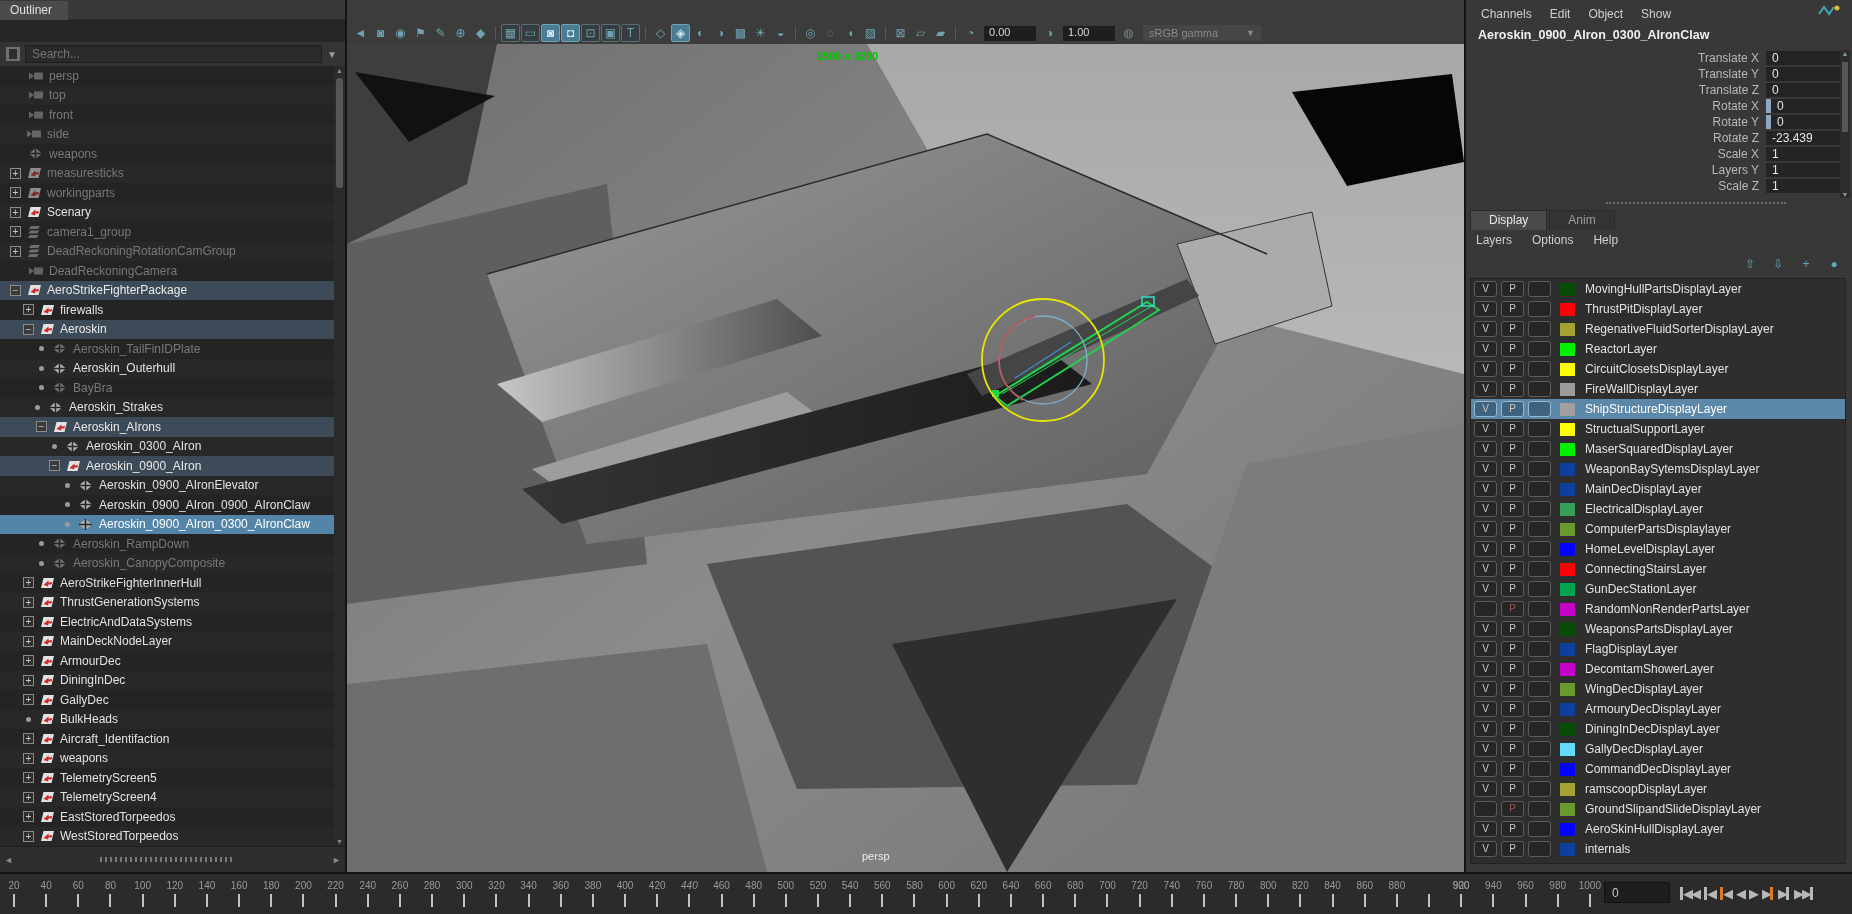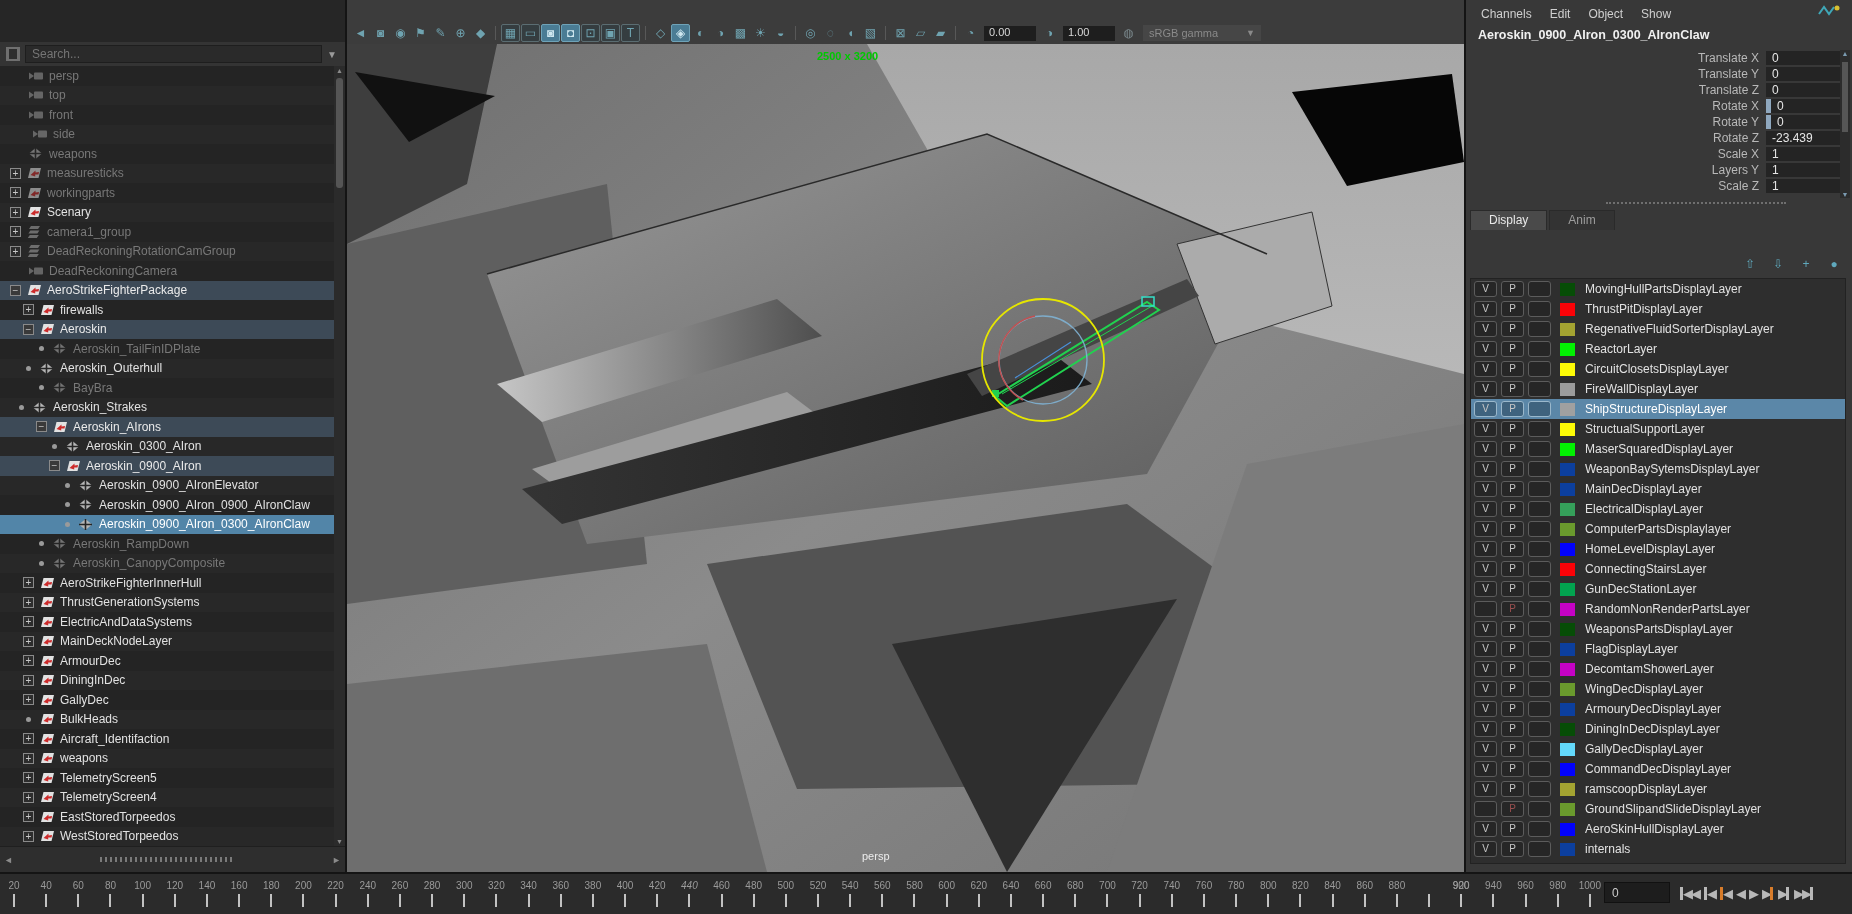--- a/index.html
+++ b/index.html
@@ -100,20 +100,23 @@
     color:#cccccc; font-size:12px; padding:0 7px; font-family:"Liberation Sans",sans-serif; }
   #playback { left:1678px; top:4px; width:174px; height:30px; display:flex; align-items:center; gap:1px; }
   .pb-btn { display:flex; align-items:center; color:#b8b8b8; font-size:13px; padding:2px 2px; letter-spacing:-2px; }
   .pb-bar { width:3px; height:13px; background:#b8b8b8; display:inline-block; }
   .pb-bar.key { background:#d87c2a; }
 </style>
 </head>
 <body>
 
 <div class="abs" id="outliner">
+  <div class="abs ol-titlebar">
+    <span class="ol-tab">Outliner</span>
+  </div>
   <div class="abs ol-search">
     <span class="srch-ico"></span>
     <input placeholder="Search..." style="">
     <span class="ol-dd">▼</span>
   </div>
   <div class="abs" id="ol-tree">
       <div class="ol-row odd dim" style="padding-left: 10px;">
         <span class="exp-none"></span>
         <span class="ol-ico">
           <svg width="15" height="10" viewBox="0 0 15 10">
@@ -136,21 +139,21 @@
       <div class="ol-row odd dim" style="padding-left: 10px;">
         <span class="exp-none"></span>
         <span class="ol-ico">
           <svg width="15" height="10" viewBox="0 0 15 10">
             <rect x="5" y="1.5" width="9" height="7" rx="1" fill="#9a9a9a"></rect>
             <path d="M5 5 L0 1.5 V8.5 Z" fill="#9a9a9a"></path>
           </svg>
         </span>
         <span>front</span>
       </div>
-      <div class="ol-row even dim" style="padding-left: 14px;">
+      <div class="ol-row even dim" style="padding-left: 8px;">
         <span class="exp-none"></span>
         <span class="ol-ico">
           <svg width="15" height="10" viewBox="0 0 15 10">
             <rect x="5" y="1.5" width="9" height="7" rx="1" fill="#9a9a9a"></rect>
             <path d="M5 5 L0 1.5 V8.5 Z" fill="#9a9a9a"></path>
           </svg>
         </span>
         <span>side</span>
       </div>
       <div class="ol-row odd dim" style="padding-left: 10px;">
@@ -262,41 +265,41 @@
       <div class="ol-row odd dim" style="padding-left: 36px;">
         <span class="exp-dot"></span>
         <span class="ol-ico">
           <svg width="13" height="11" viewBox="0 0 13 11">
             <path d="M6.5 0 L13 5.5 L6.5 11 L0 5.5 Z" fill="#b5b5b5"></path>
             <path d="M6.5 0 V11 M0 5.5 H13" stroke="#262626" stroke-width="1.6"></path>
           </svg>
         </span>
         <span>Aeroskin_TailFinIDPlate</span>
       </div>
-      <div class="ol-row even" style="padding-left: 23px;">
+      <div class="ol-row even" style="padding-left: 36px;">
         <span class="exp-dot"></span>
         <span class="ol-ico">
           <svg width="13" height="11" viewBox="0 0 13 11">
             <path d="M6.5 0 L13 5.5 L6.5 11 L0 5.5 Z" fill="#b5b5b5"></path>
             <path d="M6.5 0 V11 M0 5.5 H13" stroke="#262626" stroke-width="1.6"></path>
           </svg>
         </span>
         <span>Aeroskin_Outerhull</span>
       </div>
       <div class="ol-row odd dim" style="padding-left: 36px;">
         <span class="exp-dot"></span>
         <span class="ol-ico">
           <svg width="13" height="11" viewBox="0 0 13 11">
             <path d="M6.5 0 L13 5.5 L6.5 11 L0 5.5 Z" fill="#b5b5b5"></path>
             <path d="M6.5 0 V11 M0 5.5 H13" stroke="#262626" stroke-width="1.6"></path>
           </svg>
         </span>
         <span>BayBra</span>
       </div>
-      <div class="ol-row even" style="padding-left: 16px;">
+      <div class="ol-row even" style="padding-left: 32px;">
         <span class="exp-dot"></span>
         <span class="ol-ico">
           <svg width="13" height="11" viewBox="0 0 13 11">
             <path d="M6.5 0 L13 5.5 L6.5 11 L0 5.5 Z" fill="#b5b5b5"></path>
             <path d="M6.5 0 V11 M0 5.5 H13" stroke="#262626" stroke-width="1.6"></path>
           </svg>
         </span>
         <span>Aeroskin_Strakes</span>
       </div>
       <div class="ol-row odd hl-dark" style="padding-left: 36px;">
@@ -705,20 +708,21 @@
   <div class="abs cb-scroll">
     <span class="cb-sc-up" style="top:0">▲</span>
     <div class="cb-sc-handle"></div>
     <span class="cb-sc-dn" style="bottom:0">▼</span>
   </div>
   <div class="abs cb-dots"></div>
   <div class="abs le-tabs" id="le-tabs">
       <span class="le-tab active">Display</span>
       <span class="le-tab">Anim</span>
     </div>
+  <div class="abs le-menus" id="le-menus"><span class="menu-item">Layers</span><span class="menu-item">Options</span><span class="menu-item">Help</span></div>
   <div class="abs le-icons" id="le-icons">
       <span class="le-ic">⇧</span>
       <span class="le-ic">⇩</span>
       <span class="le-ic">+</span>
       <span class="le-ic">●</span>
     </div>
   <div class="abs" id="le-list">
       <div class="le-row">
         <span class="le-box">V</span>
         <span class="le-box">P</span>

